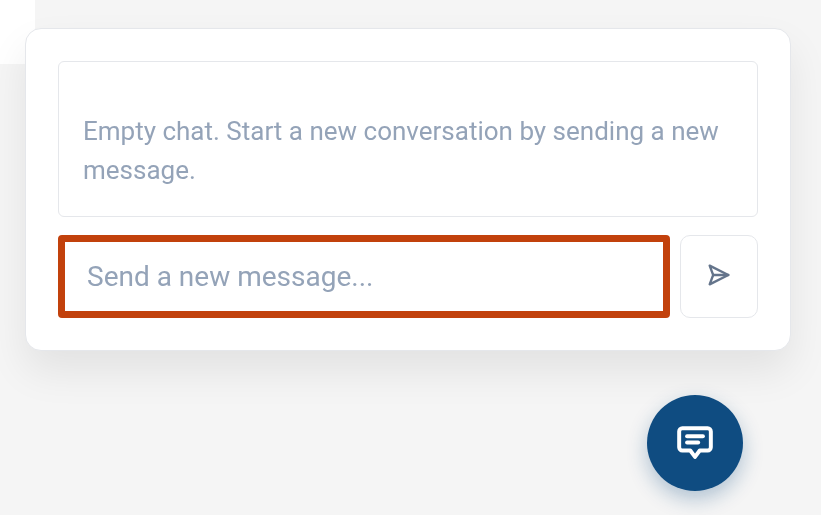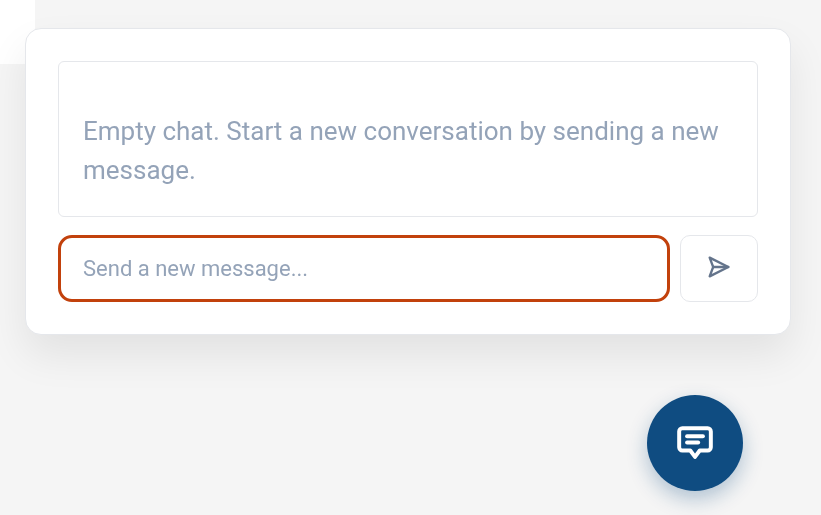--- a/index.html
+++ b/index.html
@@ -47,24 +47,24 @@
       line-height: 1.5;
       font-weight: 400;
     }
     .input-row {
       display: flex;
       gap: 10px;
       align-items: stretch;
     }
     .message-input {
       flex: 1;
-      border: 3px solid #c2410c;
-      border-radius: 14px;
+      border: 7px solid #c2410c;
+      border-radius: 4px;
       padding: 18px 22px;
-      font-size: 22px;
+      font-size: 28px;
       color: #334155;
       outline: none;
       font-family: inherit;
     }
     .message-input::placeholder {
       color: #94a3b8;
     }
     .send-button {
       width: 78px;
       border: 1px solid #e5e7eb;

